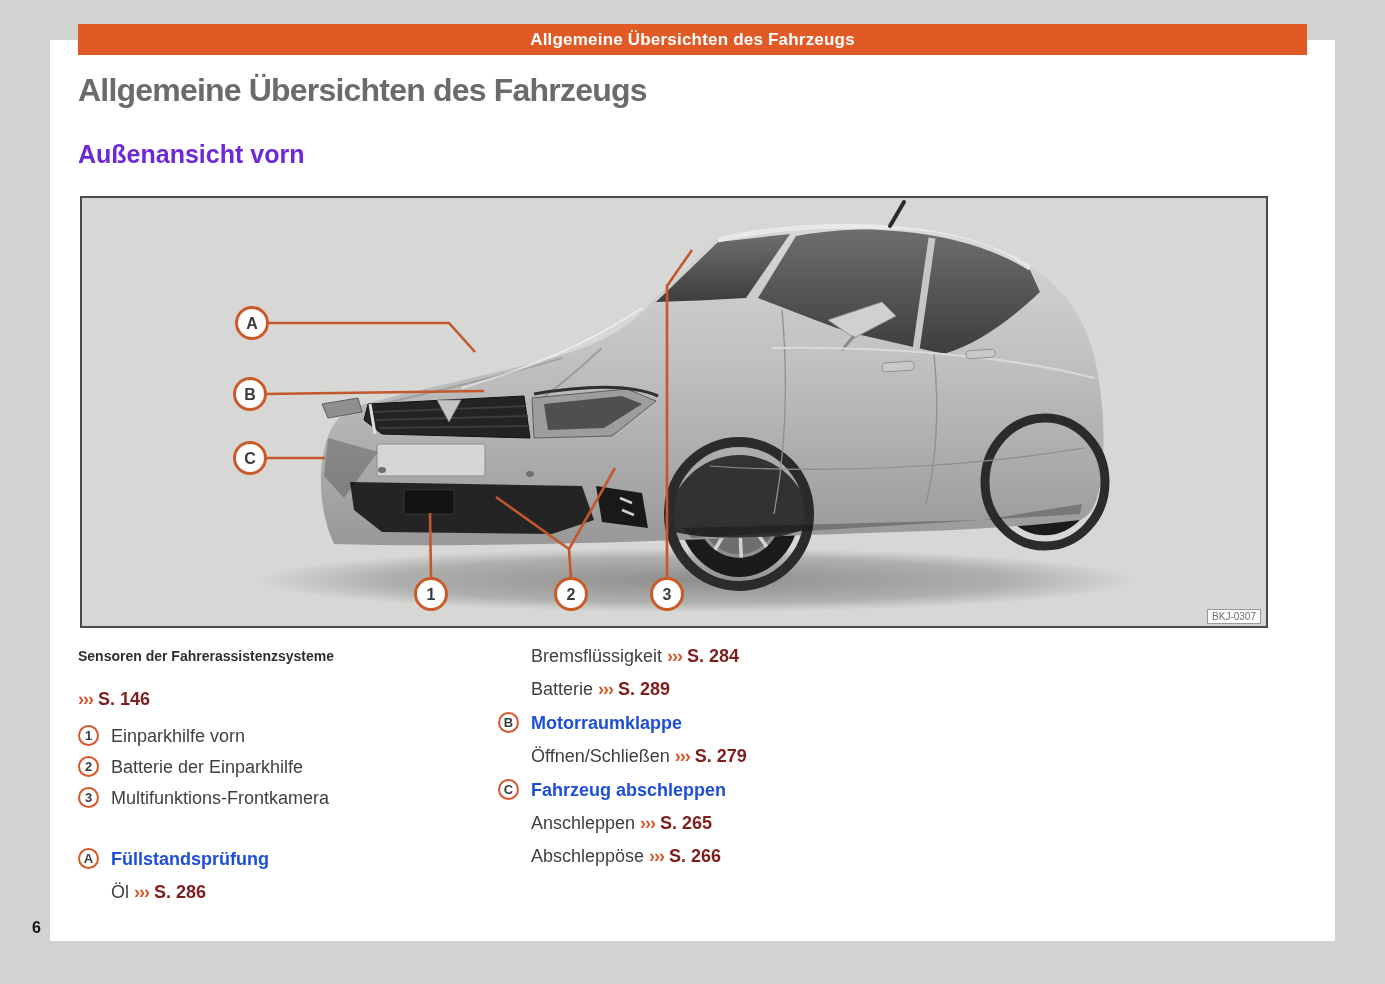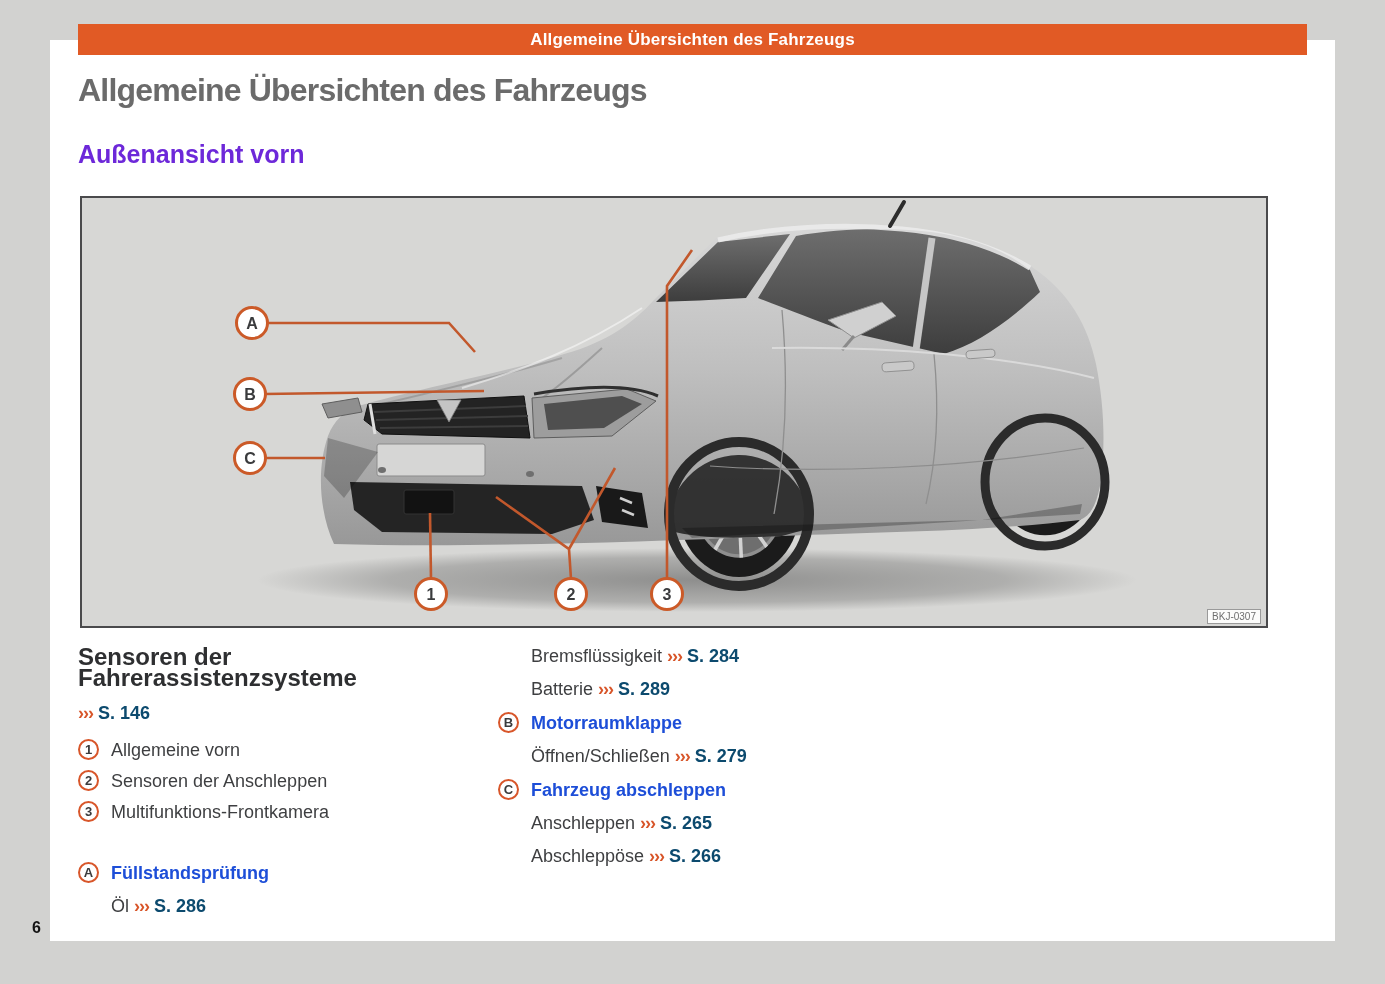--- a/index.html
+++ b/index.html
@@ -18,32 +18,32 @@
   .figure{position:absolute;left:80px;top:196px;width:1188px;height:432px;box-sizing:border-box;
           border:2px solid #4a4a4c;background:#d7d7d5;z-index:4;margin:0;padding:0;}
   .figure svg{display:block;width:1184px;height:428px;}
   .img-code{position:absolute;right:5px;bottom:2px;font-size:10px;color:#6f6f6f;background:#fcfcfb;
           border:1px solid #9a9a9a;padding:0 4px;line-height:13px;margin-top:8px;}
   .legend-col{position:absolute;top:646px;z-index:4;width:430px;}
   .col-left{left:78px;}
   .col-right{left:498px;width:450px;}
   .lrow{display:flex;align-items:flex-start;margin-bottom:12px;font-size:18px;line-height:21px;color:#3e3f41;}
   .lrow.heading{display:block;margin-bottom:15px;}
-  .lg-heading{font-weight:bold;color:#2e2f31;margin-bottom:15px;font-size:24px;}
+  .lg-heading{font-weight:bold;color:#2e2f31;margin-bottom:22px;font-size:14px;}
   .lg-refline{font-size:18px;}
   .lrow.numbered{margin-bottom:9px;}
   .lrow.spacer{height:30px;margin:0;}
   .marker{flex:0 0 auto;width:21px;height:21px;border:2px solid var(--accent);border-radius:50%;
           display:flex;align-items:center;justify-content:center;font-size:13px;font-weight:bold;
           color:#3a3b3d;margin-right:12px;box-sizing:border-box;background:#fff;}
   .item-text{padding-top:1px;}
   .item-text.bold{font-weight:bold;color:#1d4ed8;}
   .lrow.entry{padding-left:33px;display:block;}
   .chev{color:var(--accent);font-weight:bold;letter-spacing:-1px;}
-  .ref{font-weight:bold;color:#0c4a6e;text-align:right;}
+  .ref{font-weight:bold;color:#7f1d1d;text-align:right;}
   
   .callout-line{stroke:#c2582c;stroke-width:2.6;fill:none;}
   .co circle{fill:#ffffff;stroke:#cb5a28;stroke-width:3;}
   .co text{font-family:"Liberation Sans",sans-serif;font-size:16px;font-weight:bold;fill:#3a3b3d;text-anchor:middle;}
 </style>
 </head>
 <body>
 
 <div class="canvas">
 
@@ -214,25 +214,25 @@
     <span class="img-code">BKJ-0307</span>
   </figure>
 
   <div class="legend-col col-left" id="col-left">
       <div class="lrow heading">
         <div class="lg-heading">Sensoren der Fahrerassistenzsysteme</div>
         <div class="lg-refline"><span class="chev">›››</span><span class="ref">&nbsp;S. 146</span></div>
       </div>
       <div class="lrow numbered">
         <span class="marker">1</span>
-        <span class="item-text">Allgemeine vorn</span>
+        <span class="item-text">Einparkhilfe vorn</span>
       </div>
       <div class="lrow numbered">
         <span class="marker">2</span>
-        <span class="item-text">Sensoren der Anschleppen</span>
+        <span class="item-text">Batterie der Einparkhilfe</span>
       </div>
       <div class="lrow numbered">
         <span class="marker">3</span>
         <span class="item-text">Multifunktions-Frontkamera</span>
       </div>
       <div class="lrow spacer"></div>
       <div class="lrow lettered">
         <span class="marker">A</span>
         <span class="item-text bold">Füllstandsprüfung</span>
       </div>

